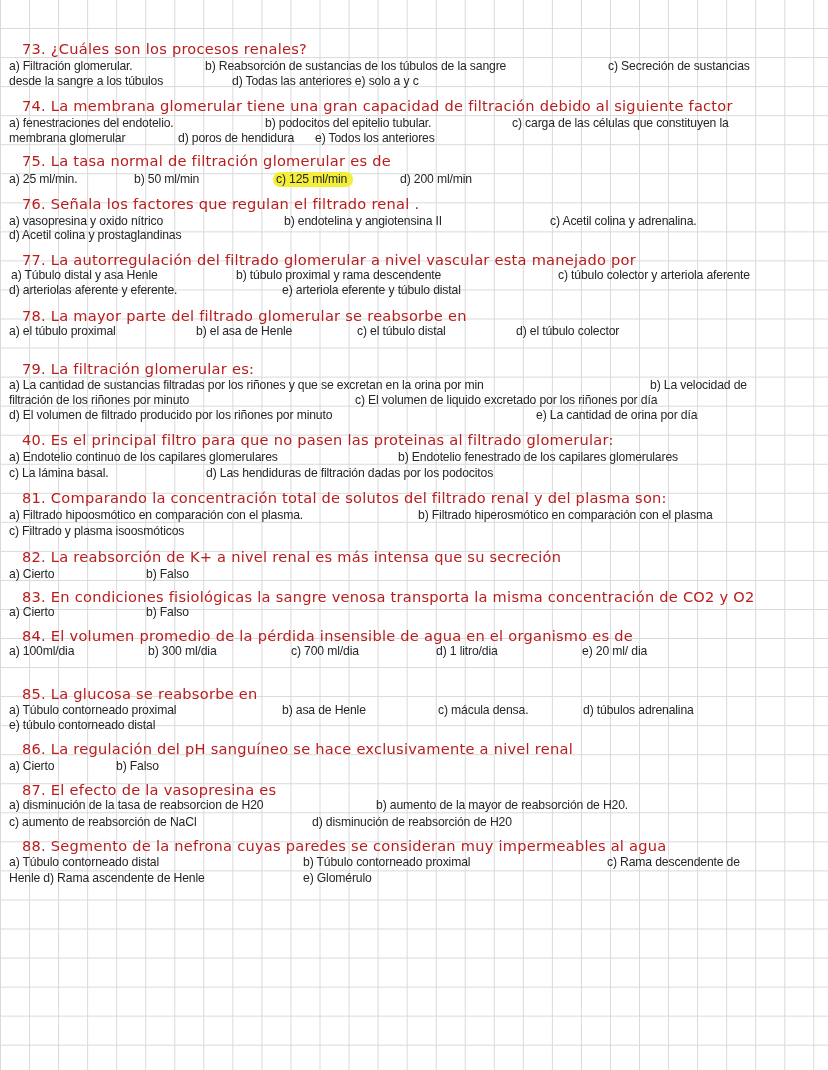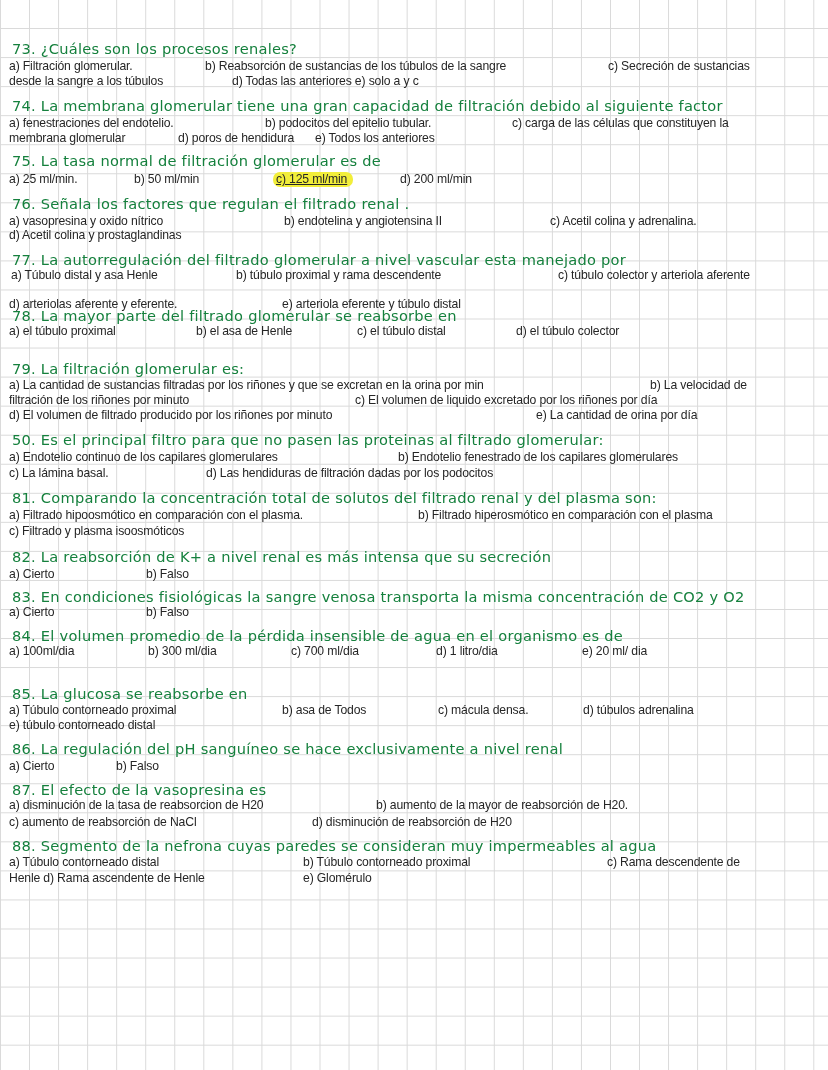--- a/index.html
+++ b/index.html
@@ -8,29 +8,29 @@
     background-color: #ffffff;
     background-image:
       linear-gradient(to right, #d9d9d9 1.2px, transparent 1.2px),
       linear-gradient(to bottom, #d9d9d9 1.2px, transparent 1.2px);
     background-size: 29.05px 29.05px;
     background-position: 0px -1px;
     font-family: "Liberation Sans", sans-serif;
   }
   .line { position: absolute; left: 0; white-space: pre; }
   .title {
-    color: #15803d; font-family: "DejaVu Sans", sans-serif;
-    font-size: 14.6px; letter-spacing: 0.25px; left: 12px; height: 19px; line-height: 19px;
+    color: #b91c1c; font-family: "DejaVu Sans", sans-serif;
+    font-size: 14.6px; letter-spacing: 0.25px; left: 22px; height: 19px; line-height: 19px;
   }
   .opt {
     color: #262626; font-family: "Liberation Sans Narrow", "Liberation Sans", sans-serif;
     font-size: 12.2px; height: 15px; line-height: 15px; letter-spacing: -0.15px;
   }
   .opt span { position: absolute; top: 0; white-space: pre; }
-  .hl { background: #f2ee3a; border-radius: 7px; padding: 0 6px 0 3px; margin-left: -3px; text-decoration: underline; }
+  .hl { background: #f2ee3a; border-radius: 7px; padding: 0 6px 0 3px; margin-left: -3px; }
 </style>
 </head>
 <body>
 
 <div class="line title" style="top:39px">73. ¿Cuáles son los procesos renales?</div>
 <div class="line opt" style="top:59px;width:828px">
   <span style="left:9px">a) Filtración glomerular.</span>
   <span style="left:205px">b) Reabsorción de sustancias de los túbulos de la sangre</span>
   <span style="left:608px">c) Secreción de sustancias</span>
 </div>
@@ -68,21 +68,21 @@
 <div class="line opt" style="top:228px;width:828px">
   <span style="left:9px">d) Acetil colina y prostaglandinas</span>
 </div>
 
 <div class="line title" style="top:250px">77. La autorregulación del filtrado glomerular a nivel vascular esta manejado por</div>
 <div class="line opt" style="top:268px;width:828px">
   <span style="left:11px">a) Túbulo distal y asa Henle</span>
   <span style="left:236px">b) túbulo proximal y rama descendente</span>
   <span style="left:558px">c) túbulo colector y arteriola aferente</span>
 </div>
-<div class="line opt" style="top:297px;width:758px">
+<div class="line opt" style="top:283px;width:758px">
   <span style="left:9px">d) arteriolas aferente y eferente.</span>
   <span style="left:282px">e) arteriola eferente y túbulo distal</span>
 </div>
 
 <div class="line title" style="top:306px">78. La mayor parte del filtrado glomerular se reabsorbe en</div>
 <div class="line opt" style="top:324px;width:828px">
   <span style="left:9px">a) el túbulo proximal</span>
   <span style="left:196px">b) el asa de Henle</span>
   <span style="left:357px">c) el túbulo distal</span>
   <span style="left:516px">d) el túbulo colector</span>
@@ -95,21 +95,21 @@
 </div>
 <div class="line opt" style="top:393px;width:828px">
   <span style="left:9px">filtración de los riñones por minuto</span>
   <span style="left:355px">c) El volumen de liquido excretado por los riñones por día</span>
 </div>
 <div class="line opt" style="top:408px;width:828px">
   <span style="left:9px">d) El volumen de filtrado producido por los riñones por minuto</span>
   <span style="left:536px">e) La cantidad de orina por día</span>
 </div>
 
-<div class="line title" style="top:430px">50. Es el principal filtro para que no pasen las proteinas al filtrado glomerular:</div>
+<div class="line title" style="top:430px">40. Es el principal filtro para que no pasen las proteinas al filtrado glomerular:</div>
 <div class="line opt" style="top:450px;width:828px">
   <span style="left:9px">a) Endotelio continuo de los capilares glomerulares</span>
   <span style="left:398px">b) Endotelio fenestrado de los capilares glomerulares</span>
 </div>
 <div class="line opt" style="top:466px;width:828px">
   <span style="left:9px">c) La lámina basal.</span>
   <span style="left:206px">d) Las hendiduras de filtración dadas por los podocitos</span>
 </div>
 
 <div class="line title" style="top:488px">81. Comparando la concentración total de solutos del filtrado renal y del plasma son:</div>
@@ -138,21 +138,21 @@
   <span style="left:9px">a) 100ml/dia</span>
   <span style="left:148px">b) 300 ml/dia</span>
   <span style="left:291px">c) 700 ml/dia</span>
   <span style="left:436px">d) 1 litro/dia</span>
   <span style="left:582px">e) 20 ml/ dia</span>
 </div>
 
 <div class="line title" style="top:684px">85. La glucosa se reabsorbe en</div>
 <div class="line opt" style="top:703px;width:828px">
   <span style="left:9px">a) Túbulo contorneado proximal</span>
-  <span style="left:282px">b) asa de Todos</span>
+  <span style="left:282px">b) asa de Henle</span>
   <span style="left:438px">c) mácula densa.</span>
   <span style="left:583px">d) túbulos adrenalina</span>
 </div>
 <div class="line opt" style="top:718px;width:828px">
   <span style="left:9px">e) túbulo contorneado distal</span>
 </div>
 
 <div class="line title" style="top:739px">86. La regulación del pH sanguíneo se hace exclusivamente a nivel renal</div>
 <div class="line opt" style="top:759px;width:828px">
   <span style="left:9px">a) Cierto</span>

